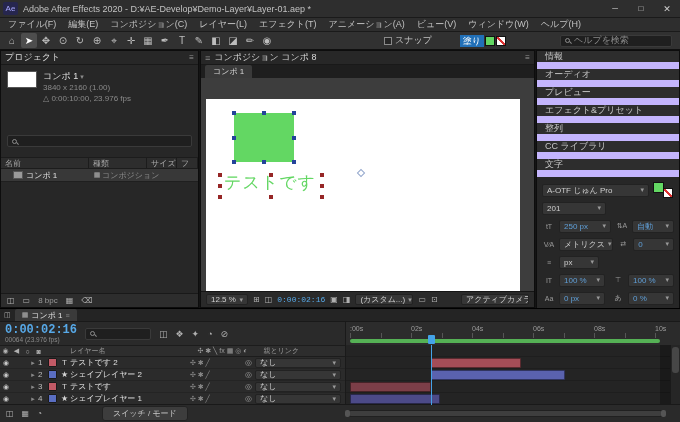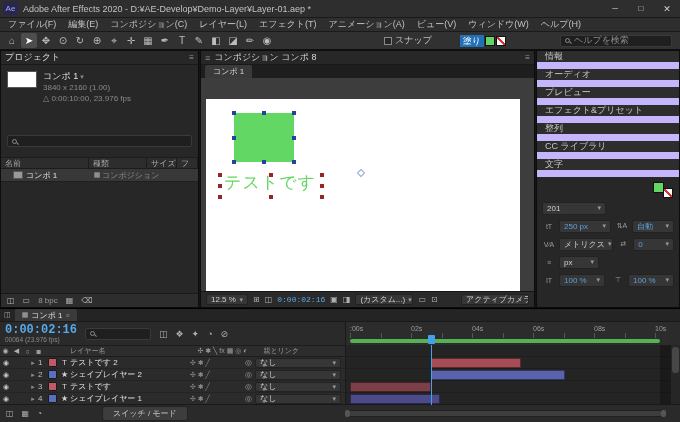--- a/index.html
+++ b/index.html
@@ -298,20 +298,23 @@
       <span>整列</span>
     </div>
     <div class="stack-header">
       <span>CC ライブラリ</span>
     </div>
   <div class="stack-header">
     <span>文字</span>
   </div>
   <div id="char-body">
     <div class="char-row">
+      <span class="ddbox dd" style="flex:1;">
+        <span>A-OTF じゅん Pro</span>
+      </span>
       <span id="swatch-pair">
         <span id="char-fill" style="background: rgb(99, 215, 99);"></span>
         <span id="char-stroke"></span>
       </span>
     </div>
     <div class="char-row">
       <span class="ddbox dd" style="width:64px;">
         <span>201</span>
       </span>
     </div>
@@ -342,20 +345,30 @@
       </span>
     </div>
     <div class="char-row">
       <span class="mini">ΙT</span>
       <span class="ddbox dd" style="width:46px;">
         <span class="val">100 %</span>
       </span>
       <span class="mini" style="margin-left:auto;">⊤</span>
       <span class="ddbox dd" style="width:46px;">
         <span class="val">100 %</span>
+      </span>
+    </div>
+    <div class="char-row">
+      <span class="mini">Aa</span>
+      <span class="ddbox dd" style="width:46px;">
+        <span class="val">0 px</span>
+      </span>
+      <span class="mini" style="margin-left:auto;">あ</span>
+      <span class="ddbox dd" style="width:46px;">
+        <span class="val">0 %</span>
       </span>
     </div>
   </div>
 </div>
 
 <div id="timeline" class="abs">
   <div id="tl-tabs">
     <span class="icon" style="font-size:7px;">◫</span>
     <span id="tl-tab">
       <span class="icon" style="font-size:7px;">▦</span>

